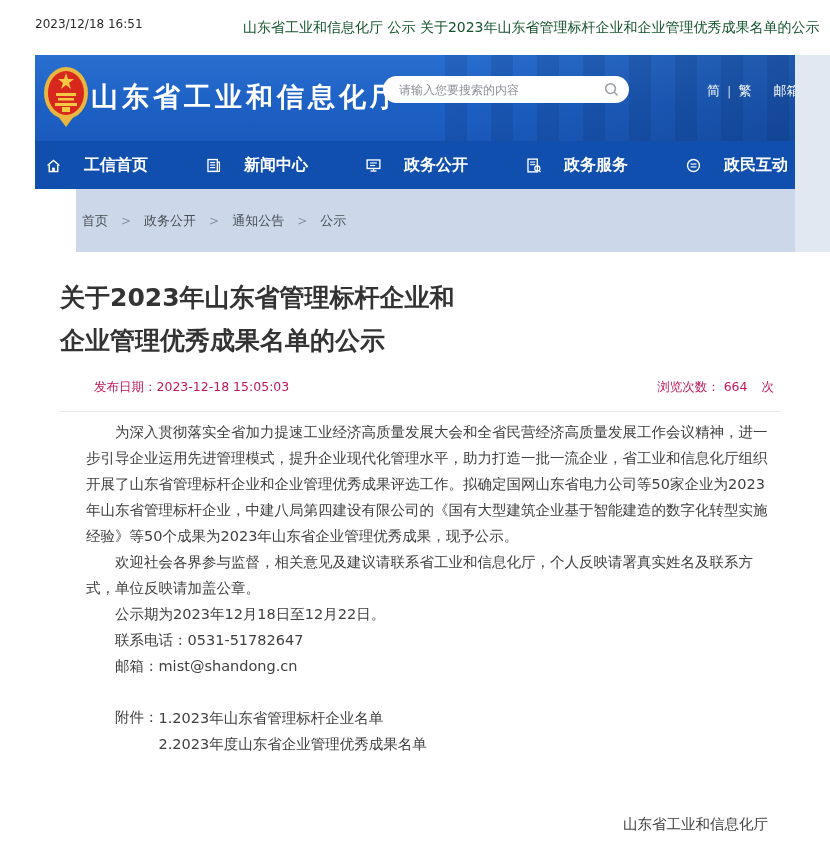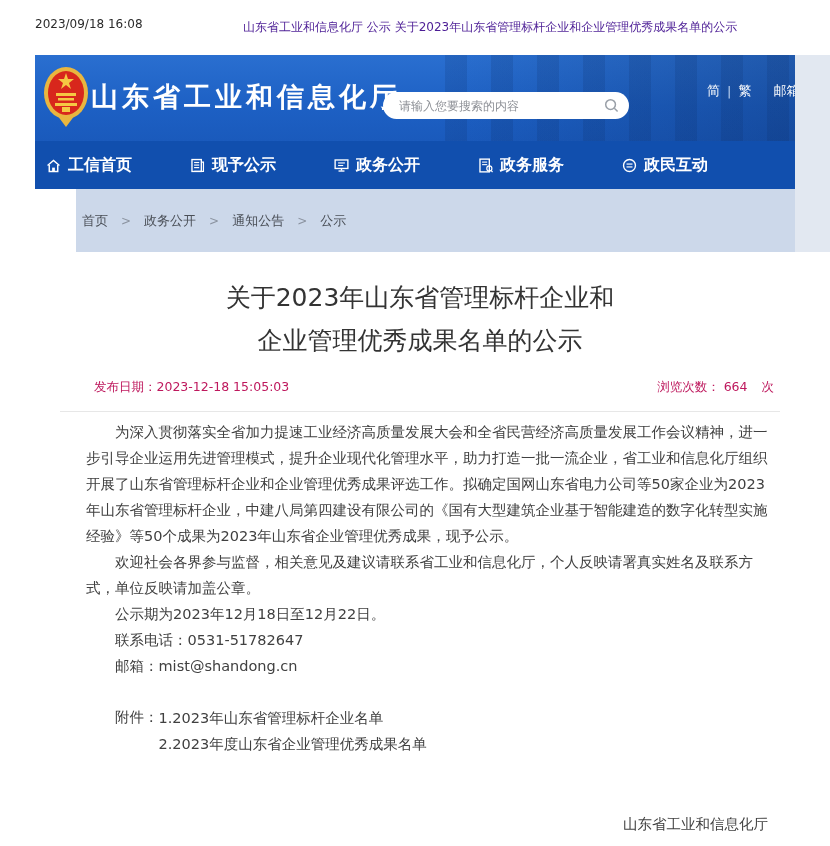--- a/index.html
+++ b/index.html
@@ -4,93 +4,93 @@
 <style>
   html,body{margin:0;padding:0;}
   body{
     width:830px;height:846px;position:relative;background:#ffffff;
     font-family:"DejaVu Sans","Liberation Sans",sans-serif;
     overflow:hidden;
   }
   
   .topbar{position:absolute;left:0;top:0;width:830px;height:55px;background:#ffffff;}
   .topbar-time{position:absolute;left:35px;top:17px;font-size:12px;color:#2b2b2b;}
-  .topbar-title{position:absolute;left:243px;top:19px;font-size:12px;color:#4c1d95;white-space:nowrap;}
+  .topbar-title{position:absolute;left:243px;top:19px;font-size:14px;color:#14532d;white-space:nowrap;}
   
   .banner{
     position:absolute;left:35px;top:55px;width:760px;height:86px;
     background:linear-gradient(180deg,#2a6fd0 0%,#1d60c4 60%,#1a5abc 100%);
     overflow:hidden;
   }
   .banner-buildings{
     position:absolute;right:0;top:0;bottom:0;width:46%;
     background:
       repeating-linear-gradient(90deg, rgba(9,40,95,.16) 0 22px, rgba(255,255,255,0) 22px 46px),
       linear-gradient(90deg, rgba(255,255,255,0), rgba(8,33,80,.28));
   }
   .emblem{position:absolute;left:8px;top:10px;width:46px;height:62px;}
   .site-title{position:absolute;left:56px;top:24px;color:#ffffff;}
   .site-title .cn{font-size:27px;font-weight:bold;letter-spacing:4px;white-space:nowrap;}
   .site-title .en{font-size:8.5px;margin-top:5px;letter-spacing:.2px;color:#e8f0fb;white-space:nowrap;}
   .search-pill{
     position:absolute;left:348px;top:21px;width:246px;height:27px;border-radius:14px;
-    background:#ffffff;display:flex;align-items:center;padding:0 10px 0 14px;box-sizing:border-box;margin-top:16px;
+    background:#ffffff;display:flex;align-items:center;padding:0 10px 0 14px;box-sizing:border-box;
   }
   .search-pill input{
     flex:1;border:none;outline:none;background:transparent;font-size:12px;color:#444;
     font-family:"DejaVu Sans","Liberation Sans",sans-serif;
   }
   .search-pill input::placeholder{color:#8d9096;opacity:1;}
   .search-icon{width:15px;height:15px;flex:0 0 auto;}
   .lang-links{position:absolute;left:672px;top:27px;color:#ffffff;font-size:13px;display:flex;align-items:center;white-space:nowrap;}
   .lang-links .sep{margin:0 7px;color:#bcd2ef;}
   .lang-links .mail{margin-left:22px;}
   
   .nav{
     position:absolute;left:35px;top:141px;width:760px;height:48px;background:#114fae;
     display:flex;align-items:center;padding-left:10px;box-sizing:border-box;
   }
-  .nav-item{display:flex;align-items:center;color:#ffffff;font-size:16px;font-weight:bold;margin-right:57px;cursor:pointer;white-space:nowrap;}
+  .nav-item{display:flex;align-items:center;color:#ffffff;font-size:16px;font-weight:bold;margin-right:57px;cursor:pointer;white-space:nowrap;gap:16px;}
   .nav-item .nav-icon{width:17px;height:17px;margin-right:6px;display:inline-flex;}
   .nav-item svg{width:17px;height:17px;}
   
   .crumbband{
     position:absolute;left:35px;top:189px;width:760px;height:63px;background:#ccd8ea;
     display:flex;align-items:center;padding-left:10px;box-sizing:border-box;overflow:hidden;margin-left:41px;
   }
   .crumb{font-size:13px;color:#4a4f57;margin-left:-4px;display:flex;align-items:center;}
   .crumb .item{cursor:pointer;}
   .crumb .gt{color:#8b93a0;margin:0 13px;font-size:12px;}
   
   .rightstrip{position:absolute;left:795px;top:55px;width:35px;height:197px;background:#e2e8f1;}
   
   .article{position:absolute;left:60px;top:276px;width:720px;color:#3d3d3d;}
   .art-title{
-    text-align:center;font-size:25px;font-weight:normal;color:#333333;
+    font-size:25px;font-weight:bold;color:#333333;
     line-height:43px;margin:0 0 17px 0;
   }
   .meta{display:flex;font-size:12.5px;color:#be185d;padding:0 6px 0 34px;align-items:baseline;}
   .meta .m-item{margin-right:28px;white-space:nowrap;}
   .meta .m-views{margin-left:auto;white-space:nowrap;}
   .meta .m-views .num{margin:0 14px 0 4px;}
   .divider{border:none;border-top:1px solid #e7e7e7;margin:15px 0 7px 0;}
   .body-text{font-size:14.5px;line-height:26px;color:#404040;padding:0 4px 0 26px;}
   .body-text p{margin:0;text-indent:2em;}
   .contact-lines div{text-indent:2em;}
   .attachments{margin-top:26px;}
   .attach-row{display:flex;}
   .attach-label{text-indent:2em;white-space:nowrap;font-family:Liberation Mono, monospace;}
   .attach-items div{white-space:nowrap;}
   .signature{margin-top:52px;text-align:right;padding-right:8px;line-height:30px;font-size:14.5px;color:#404040;}
 </style>
 </head>
 <body>
 
 <div class="topbar">
-  <span class="topbar-time">2023/09/18 16:08</span>
+  <span class="topbar-time">2023/12/18 16:51</span>
   <span class="topbar-title">山东省工业和信息化厅 公示 关于2023年山东省管理标杆企业和企业管理优秀成果名单的公示</span>
 </div>
 
 <div class="banner">
   <div class="banner-buildings"></div>
 
   <svg class="emblem" viewBox="0 0 46 62">
     <ellipse cx="23" cy="28" rx="22" ry="26" fill="#e9b63f"></ellipse>
     <path d="M23 62 L14 50 L32 50 Z" fill="#e9b63f"></path>
     <ellipse cx="23" cy="28" rx="18" ry="22" fill="#d8271c"></ellipse>
@@ -135,21 +135,21 @@
   <div class="nav-item">
     <span class="nav-icon">
       <svg viewBox="0 0 20 20">
           <rect x="3.5" y="3" width="11" height="14" fill="none" stroke="#fff" stroke-width="1.6"></rect>
           <path d="M14.5 6 H17 V17 H6" fill="none" stroke="#fff" stroke-width="1.4"></path>
           <line x1="6" y1="6.5" x2="12" y2="6.5" stroke="#fff" stroke-width="1.4"></line>
           <line x1="6" y1="9.5" x2="12" y2="9.5" stroke="#fff" stroke-width="1.4"></line>
           <line x1="6" y1="12.5" x2="12" y2="12.5" stroke="#fff" stroke-width="1.4"></line>
         </svg>
     </span>
-    <span>现予公示</span>
+    <span>新闻中心</span>
   </div>
   <div class="nav-item">
     <span class="nav-icon">
       <svg viewBox="0 0 20 20">
           <rect x="2.5" y="3.5" width="15" height="10" fill="none" stroke="#fff" stroke-width="1.6"></rect>
           <line x1="6" y1="7" x2="14" y2="7" stroke="#fff" stroke-width="1.3"></line>
           <line x1="6" y1="10" x2="12" y2="10" stroke="#fff" stroke-width="1.3"></line>
           <line x1="10" y1="13.5" x2="10" y2="16" stroke="#fff" stroke-width="1.6"></line>
           <line x1="6.5" y1="16.5" x2="13.5" y2="16.5" stroke="#fff" stroke-width="1.6"></line>
         </svg>

